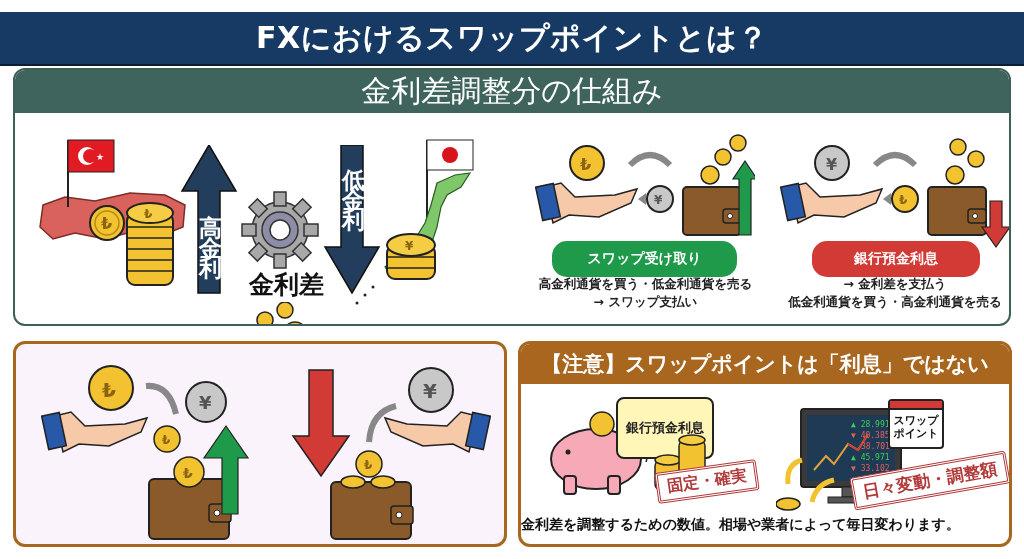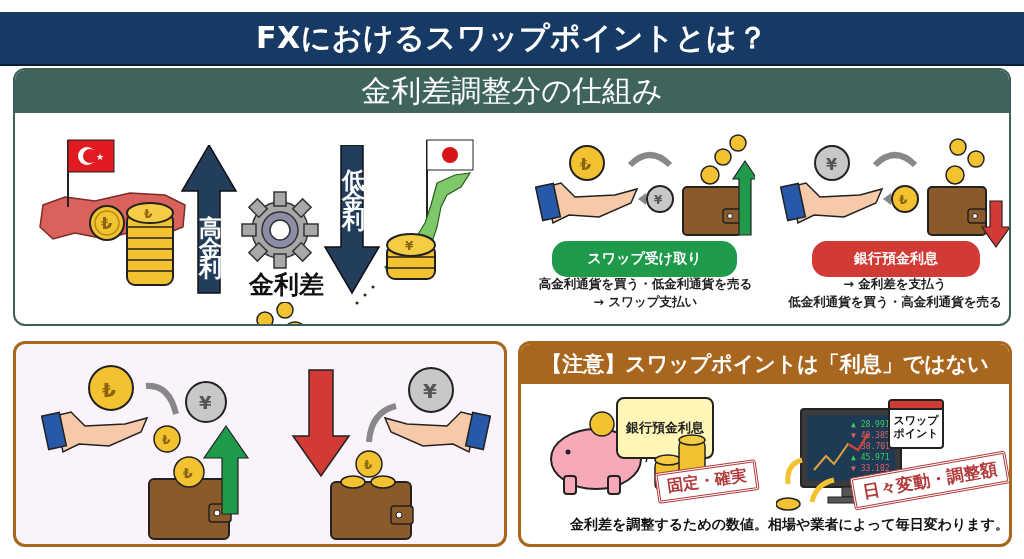--- a/index.html
+++ b/index.html
@@ -32,21 +32,21 @@
   
   .panel-br {
     position: absolute; left: 518px; top: 341px; width: 494px; height: 206px;
     border: 3px solid #a8661f; border-radius: 12px; background: #fff; overflow: hidden;
   }
   .panel-br-header {
     height: 40px; background: #a8661f; display: flex; align-items: center; justify-content: center;
   }
   .panel-br-header span { color: #fff; font-size: 21px; font-weight: bold; text-align: center; }
   .br-footer {
-    position: absolute; left: 0; right: 0; bottom: 10px; text-align: right;
+    position: absolute; left: 0; right: 0; bottom: 10px; text-align: left;
     font-size: 14px; font-weight: bold; color: #111;
   }
 
   .abs { position: absolute; }
   .vlabel { position: absolute; color: #fff; font-weight: bold; font-size: 23px; line-height: 20px; width: 20px; text-align: left; }
 
   .pill {
     position: absolute; height: 36px; border-radius: 15px; color: #fff; font-weight: bold;
     font-size: 14px; display: flex; align-items: center; justify-content: center;
   }

